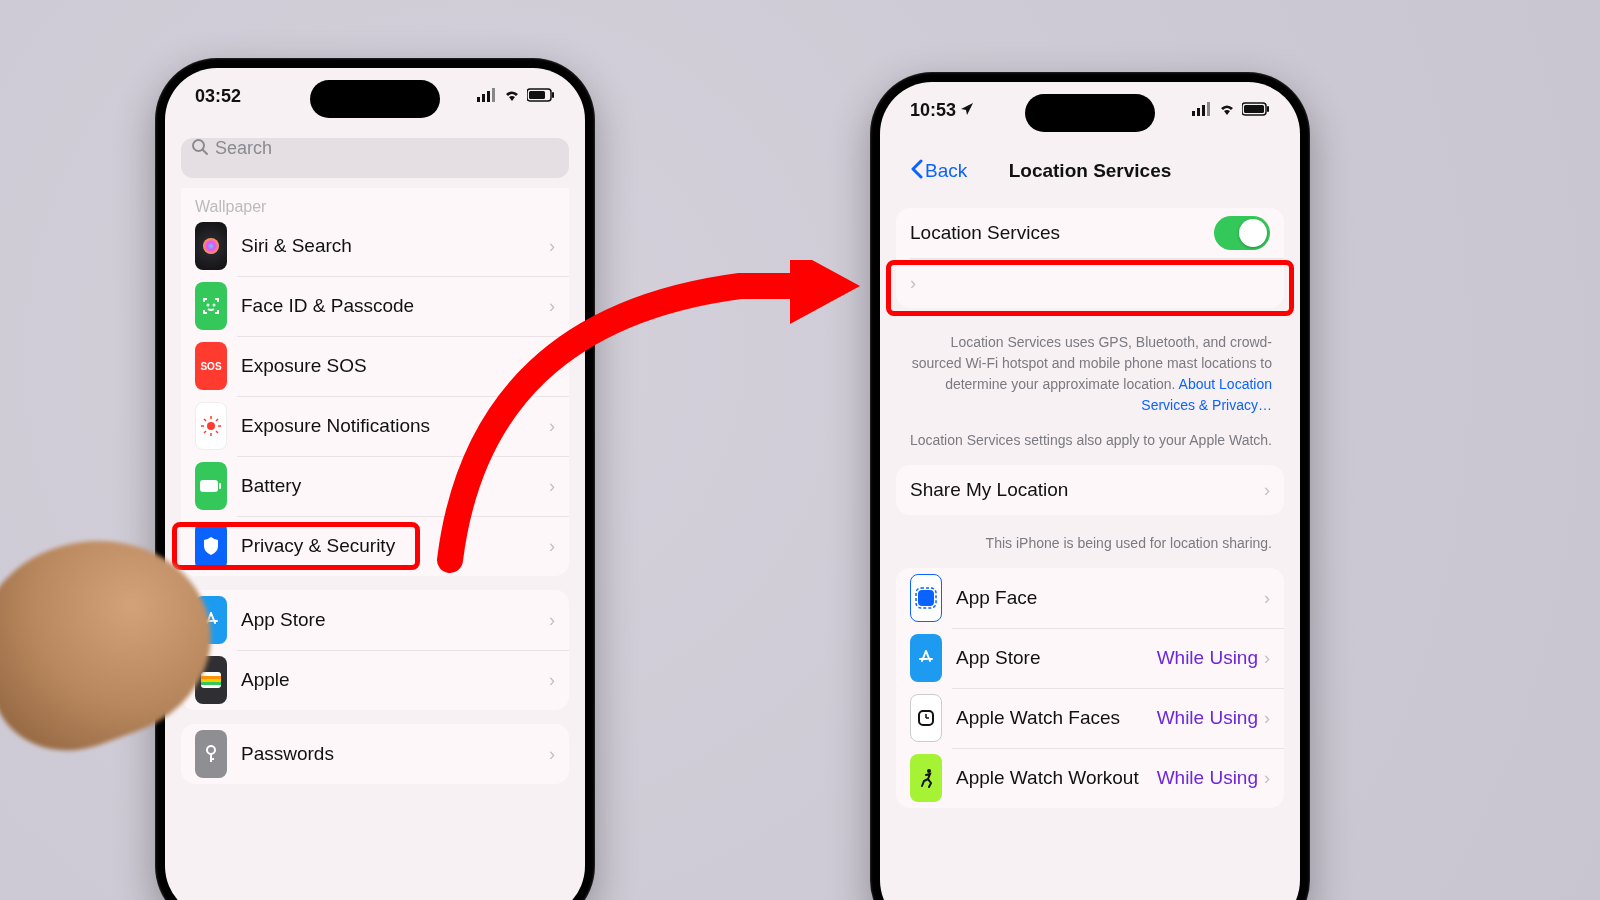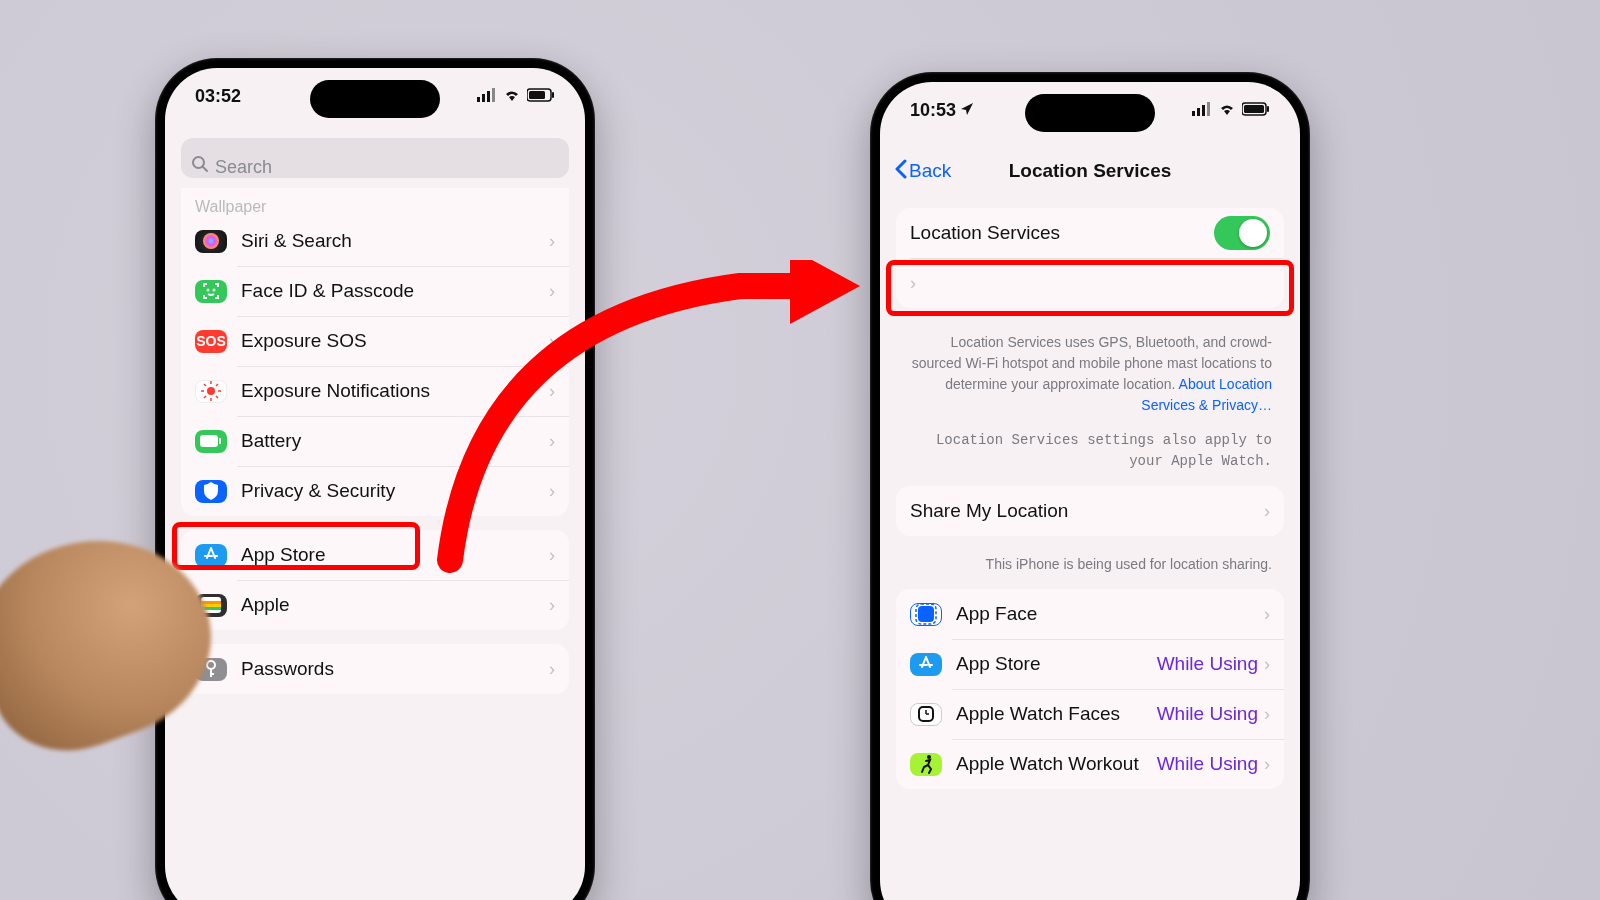--- a/index.html
+++ b/index.html
@@ -71,37 +71,37 @@
     align-items: center;
     justify-content: center;
   }
   .header .title {
     font-size: 19px;
     font-weight: 600;
     color: #111;
   }
   .back-btn {
     position: absolute;
-    left: 14px;
+    left: 30px;
     top: 0;
     height: 46px;
     display: flex;
     align-items: center;
     color: #0a63ff;
     font-size: 19px;
     gap: 2px;
   }
 
   .search-bar {
     margin: 4px 16px 10px 16px;
     background: #e5dfe3;
     border-radius: 12px;
     height: 40px;
     display: flex;
-    align-items: flex-end;
+    align-items: flex-start;
     padding: 0 10px;
     color: #8a8a90;
     font-size: 18px;
     gap: 6px;
   }
 
   .list-group {
     margin: 14px 16px;
     background: #fdf7fa;
     border-radius: 14px;
@@ -118,28 +118,28 @@
   }
   .row + .row::before {
     content: "";
     position: absolute;
     top: 0; left: 56px; right: 0;
     height: 1px;
     background: rgba(0,0,0,0.08);
   }
   .row.no-icon + .row.no-icon::before { left: 14px; }
   .row .icon {
-    width: 32px; height: 23px;
+    width: 32px; height: 48px;
     border-radius: 8px;
     margin-right: 14px;
     display: flex;
     align-items: center;
     justify-content: center;
     color: #fff;
-    font-size: 14px;
+    font-size: 10px;
     font-weight: 700;
     flex-shrink: 0;
   }
   .row .label { flex: 1; font-size: 19px; color: #111; }
   .row .detail { font-size: 19px; color: #6d28d9; margin-right: 6px; }
   .row .chev { color: #c0c0c6; font-size: 18px; }
 
   .footer-text {
     font-size: 14px;
     color: #7a7a80;
@@ -444,21 +444,21 @@
           <div class="toggle"></div>
         </div>
         <div class="row no-icon">
           <span class="chev">›</span>
         </div>
       </div>
 
       <div class="footer-text">
         <span>Location Services uses GPS, Bluetooth, and crowd-sourced Wi-Fi hotspot and mobile phone mast locations to determine your approximate location. </span><span class="link">About Location Services &amp; Privacy…</span>
       </div>
-      <div class="footer-text" style="padding-top:14px;font-family:Liberation Mono, monospace;">Location Services settings also apply to your Apple Watch.</div>
+      <div class="footer-text" style="padding-top:14px;">Location Services settings also apply to your Apple Watch.</div>
 
       <div class="list-group">
         <div class="row no-icon">
           <span class="label">Share My Location</span>
           <span class="chev">›</span>
         </div>
       </div>
       <div class="footer-text" style="padding-top:4px;">This iPhone is being used for location sharing.</div>
 
       <div class="list-group">

